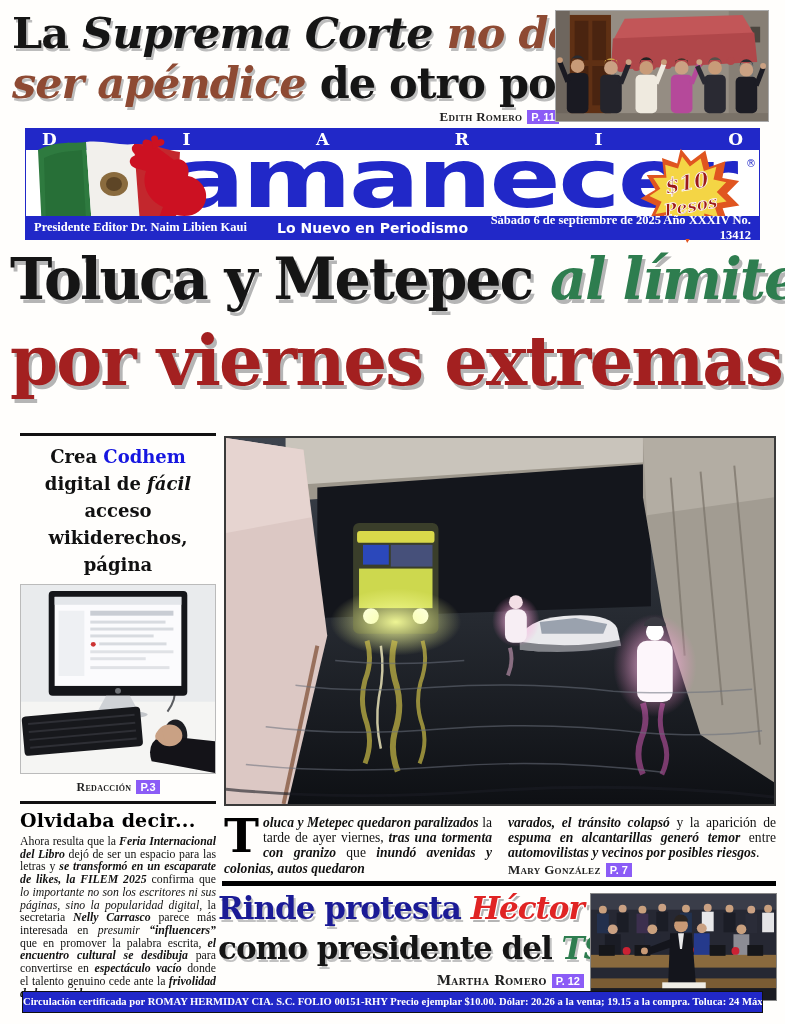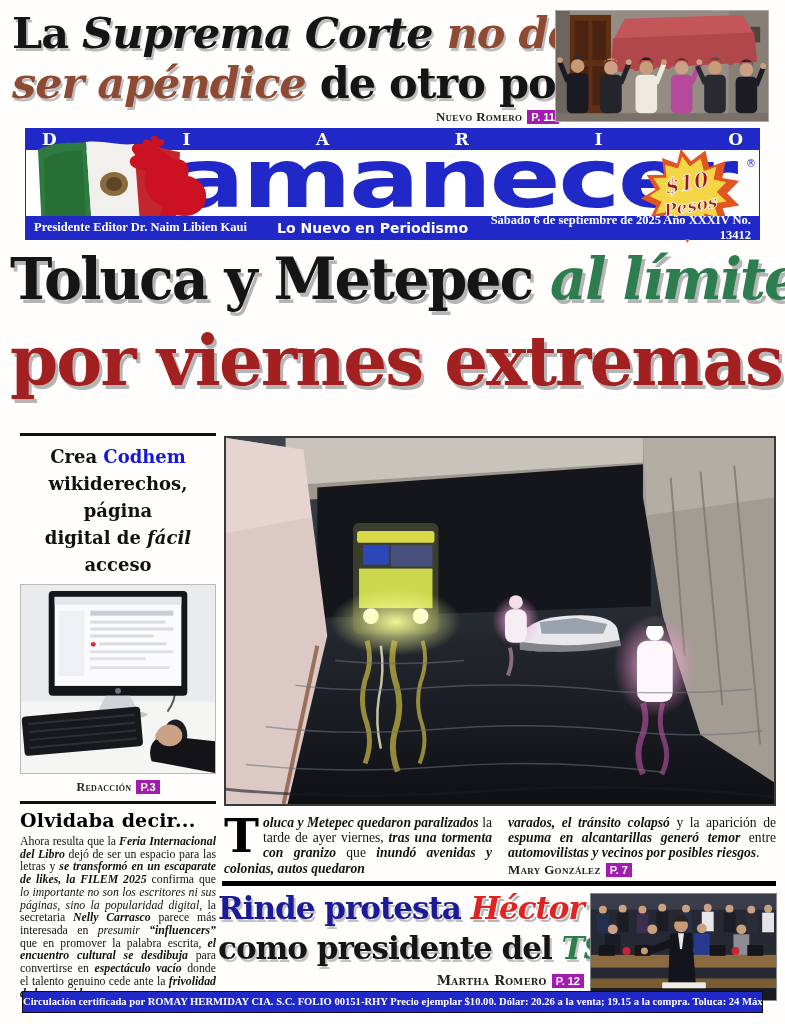--- a/index.html
+++ b/index.html
@@ -15,21 +15,21 @@
   .brn { color:#8e4a33; }
   .grn { color:#2e7d4f; }
   .grn2{ color:#2e7d4f; }
   .dred{ color:#a32020; }
   .blue{ color:#1616e0; }
   .dblue{ color:#1b1b96; }
   .red2{ color:#e02424;
          text-shadow:-1px -1px 0 #fff,1px -1px 0 #fff,-1px 1px 0 #fff,1px 1px 0 #fff,3px 3px 0 #b5b5b5; }
 
   .pbadge {
-    display:inline-block; background:#a21caf; color:#fff;
+    display:inline-block; background:#8b5cf6; color:#fff;
     font-family:"Liberation Sans", sans-serif; font-weight:bold;
     font-size:11px; line-height:14px; padding:0 4px; margin-left:5px;
     vertical-align:baseline;
   }
   .byline { font-variant:small-caps; font-weight:bold; font-size:13px; color:#222; letter-spacing:.3px; }
 
   
   .top-story { position:absolute; left:12px; top:6px; width:761px; height:120px; }
   .ts-headline { position:absolute; left:0; top:2px; width:552px; text-align:center;
     font-family:"DejaVu Serif", serif; font-weight:bold; font-size:43px; line-height:50px;
@@ -107,21 +107,21 @@
 <body>
 
 <div class="page">
 
   <div class="top-story">
     <div class="ts-headline">
       <div><span class="blk">La </span><span class="blk it">Suprema Corte</span><span class="brn it"> no debe</span></div>
       <div><span class="brn it">ser apéndice</span><span class="blk"> de otro poder</span></div>
     </div>
     <div class="ts-byline">
-      <span class="byline">Nuevo Romero</span><span class="pbadge">P. 11</span>
+      <span class="byline">Edith Romero</span><span class="pbadge">P. 11</span>
     </div>
     <svg class="ts-photo" viewBox="0 0 216 112" preserveAspectRatio="none">
       <rect width="216" height="112" fill="#958d83"></rect>
       <rect x="0" y="0" width="14" height="112" fill="#6e665e"></rect>
       <rect x="14" y="4" width="42" height="104" fill="#5f3014"></rect>
       <rect x="19" y="10" width="14" height="40" fill="#4a2410"></rect>
       <rect x="37" y="10" width="14" height="40" fill="#4a2410"></rect>
       <rect x="19" y="56" width="14" height="40" fill="#4a2410"></rect>
       <rect x="37" y="56" width="14" height="40" fill="#4a2410"></rect>
       <rect x="176" y="0" width="40" height="112" fill="#877f75"></rect>
@@ -219,22 +219,22 @@
 
   <div class="main-headline">
     <div class="mh-l1"><span class="blk">Toluca y Metepec </span><span class="grn it">al límite,</span></div>
     <div class="mh-l2"><span class="dred">por viernes extremas</span></div>
   </div>
 
   <div class="sidebar">
     <div class="sb-rule"></div>
     <div class="sb-head">
       <div><span>Crea </span><span class="blue">Codhem</span></div>
+      <div><span>digital de </span><span class="it">fácil</span><span> acceso</span></div>
       <div><span>wikiderechos, página</span></div>
-      <div><span>digital de </span><span class="it">fácil</span><span> acceso</span></div>
     </div>
     <svg class="sb-photo" viewBox="0 0 196 190" preserveAspectRatio="none">
       <rect width="196" height="190" fill="#e9ebed"></rect>
       <rect x="0" y="118" width="196" height="72" fill="#f5f5f3"></rect>
       <path d="M148,128 q18,-24 -6,-52 q-6,-10 2,-18" stroke="#5a5c60" stroke-width="2" fill="none"></path>
       <rect x="28" y="6" width="140" height="106" rx="4" fill="#141519"></rect>
       <rect x="34" y="12" width="128" height="90" fill="#fbfbfd"></rect>
       <rect x="34" y="12" width="128" height="8" fill="#e3e6ea"></rect>
       <rect x="38" y="26" width="26" height="66" fill="#eef0f3"></rect>
       <rect x="70" y="26" width="84" height="5" fill="#c9cdd4"></rect>

